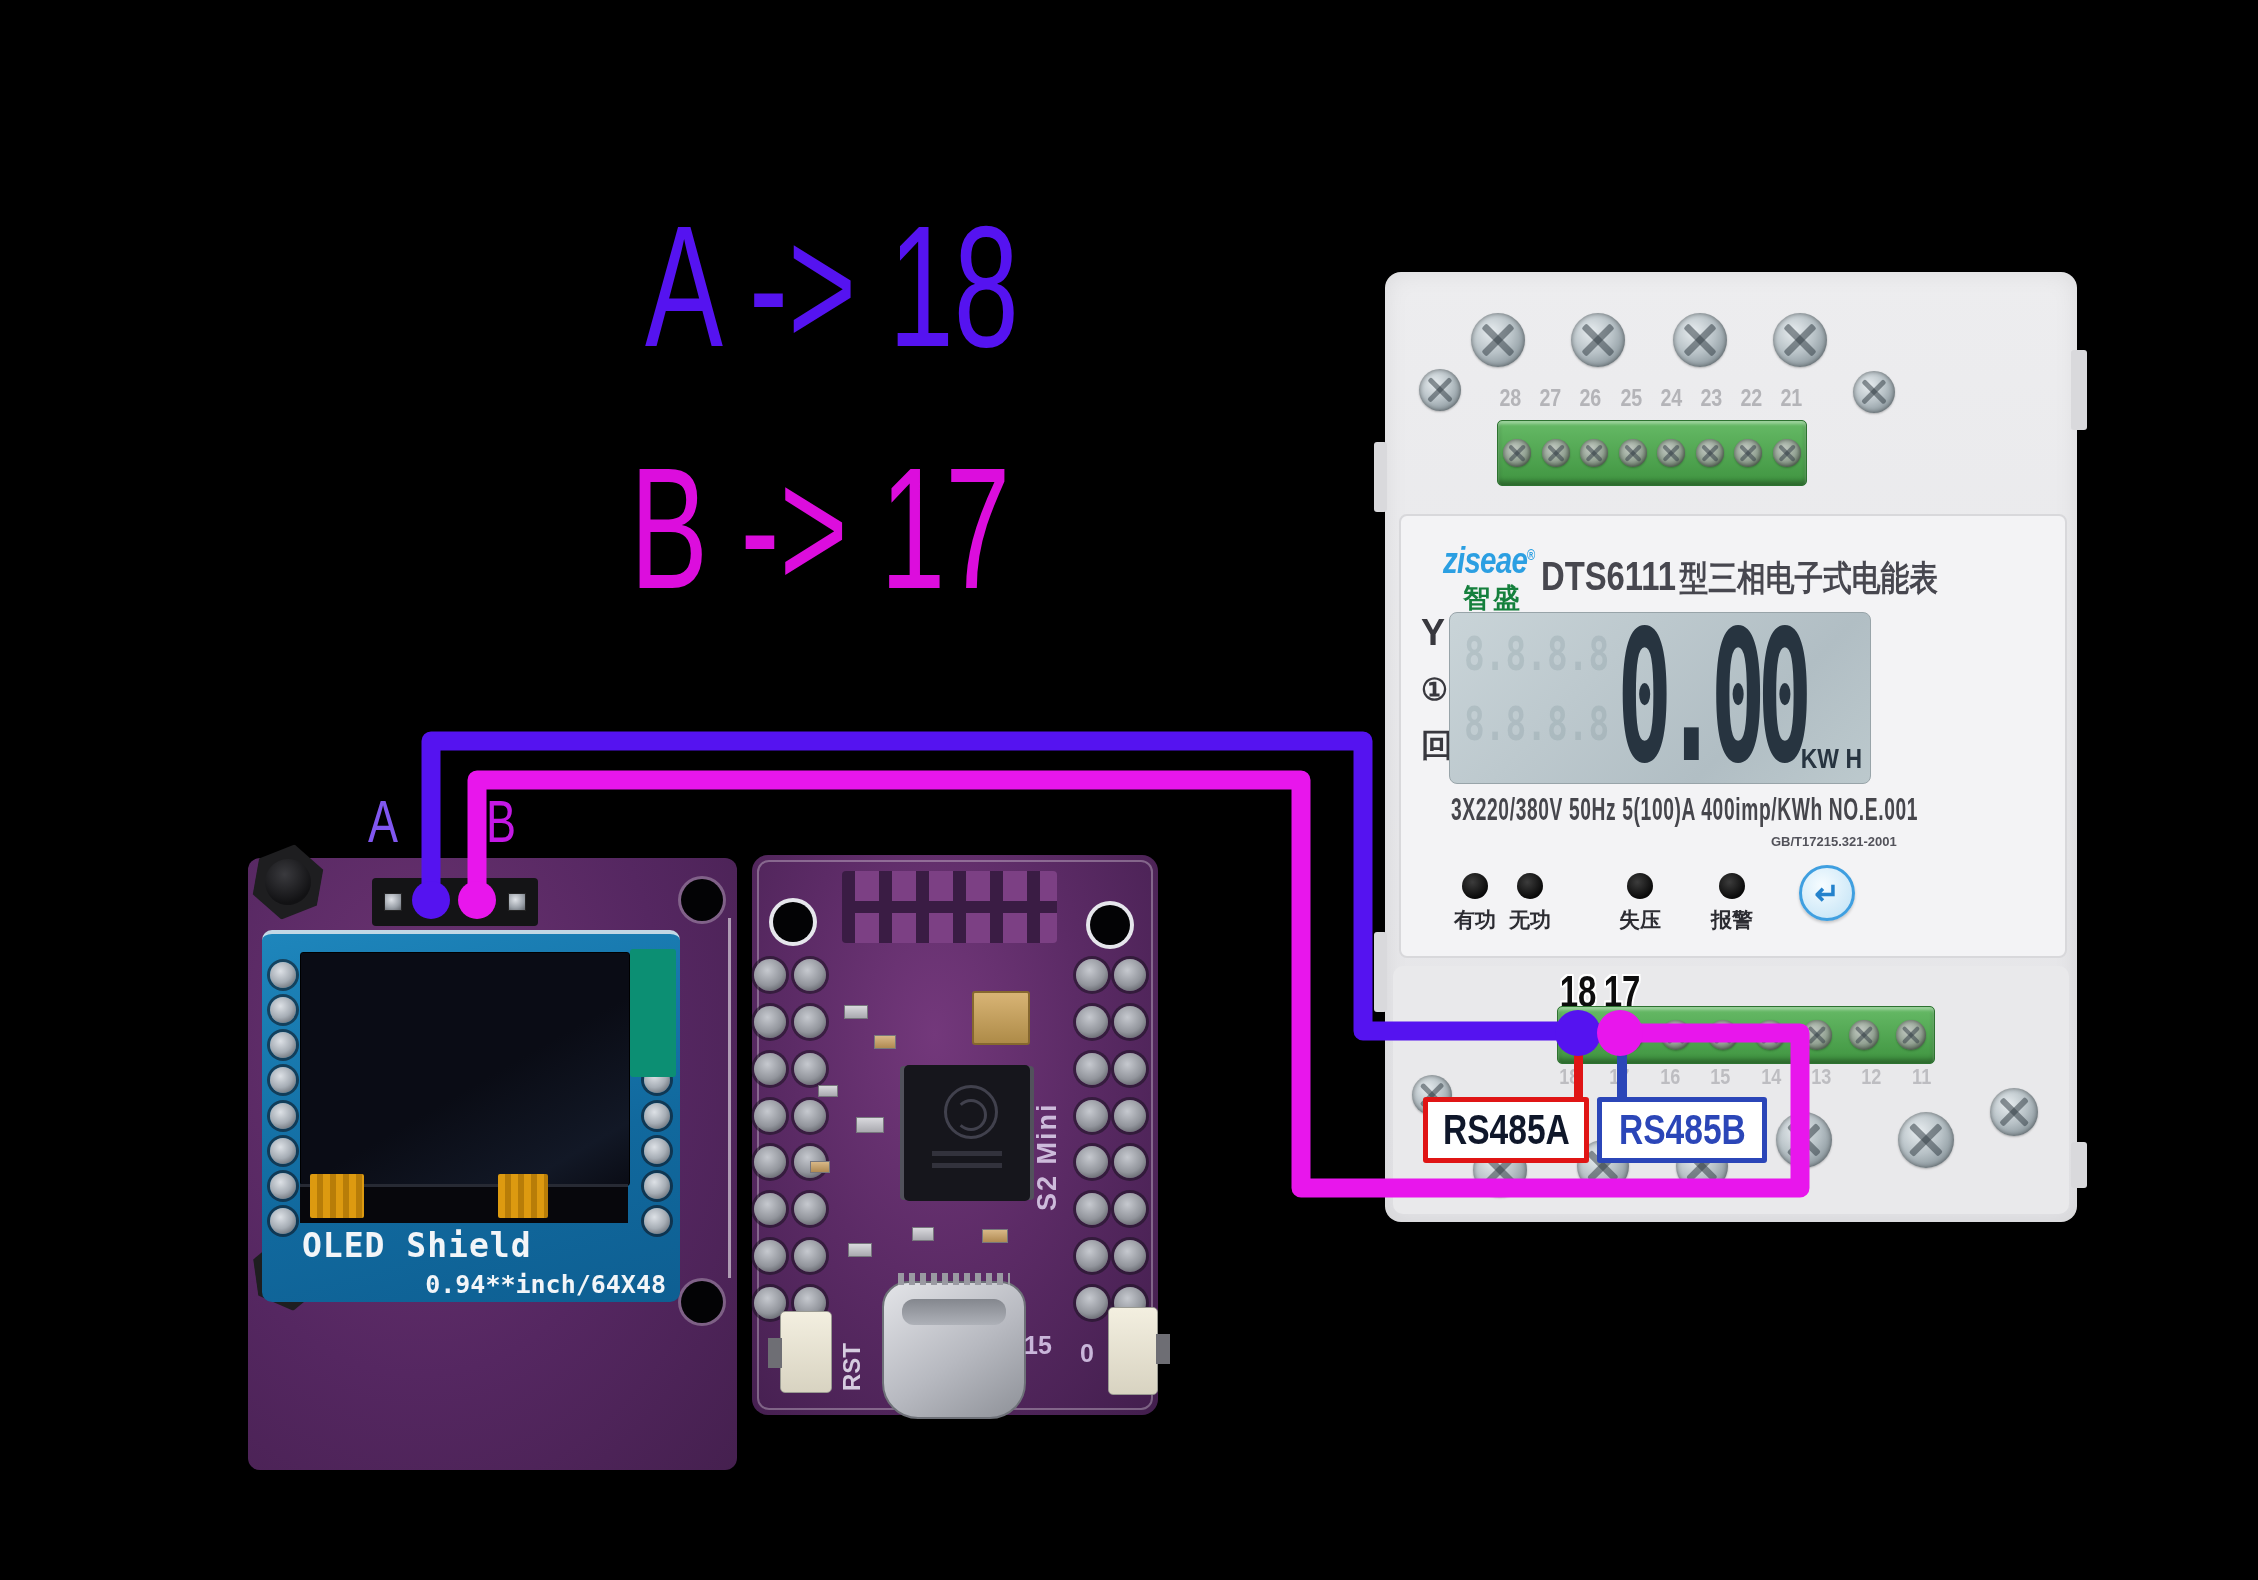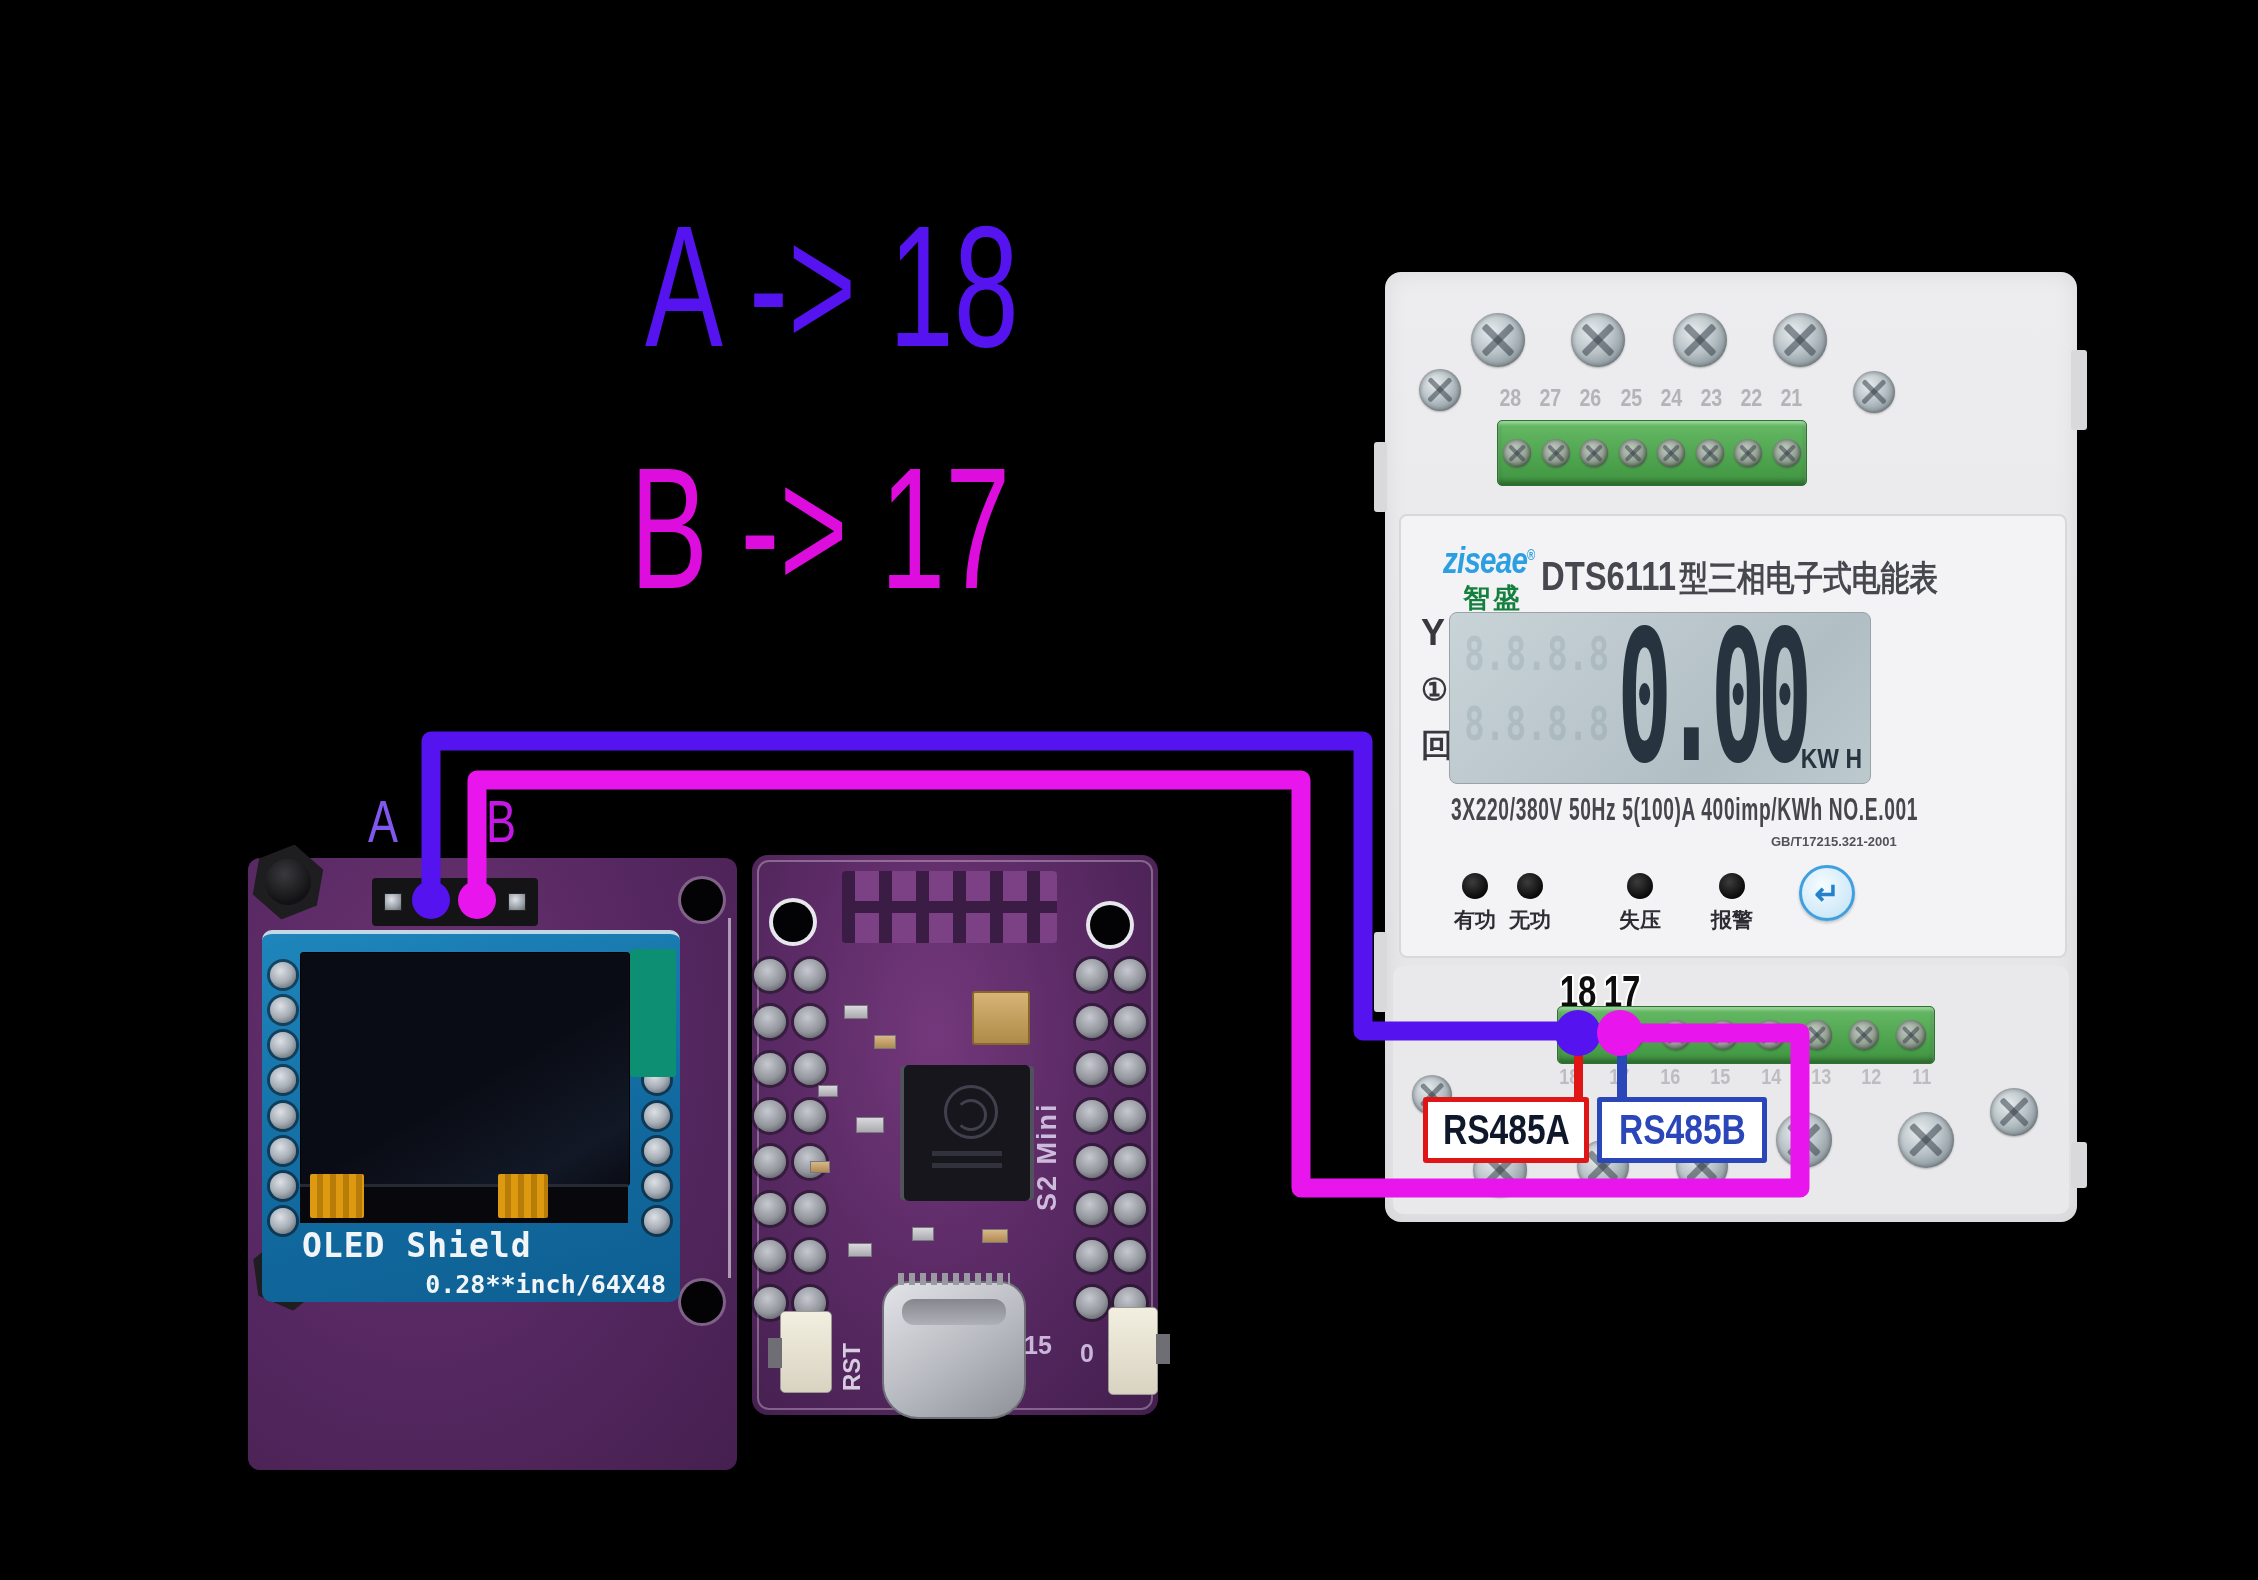--- a/index.html
+++ b/index.html
@@ -294,21 +294,21 @@
           <div class="pin"></div>
           <div class="pin"></div>
           <div class="pin"></div>
       </div>
       <div class="oleddisp"></div>
       <div class="flexbar"></div>
       <div class="gold" style="left:48px;width:54px;"></div>
       <div class="gold" style="left:236px;width:50px;"></div>
       <div class="sticker"></div>
       <div class="oledtitle">OLED Shield</div>
-      <div class="oledsub">0.28**inch/64X48</div>
+      <div class="oledsub">0.94**inch/64X48</div>
     </div>
   </div>
 
   <div class="board2">
     <div class="b2outline"></div>
     <div class="hole" style="left:21px;top:47px;width:40px;height:40px;box-shadow:0 0 0 4px #e6e6ec;"></div>
     <div class="hole" style="left:338px;top:50px;width:40px;height:40px;box-shadow:0 0 0 4px #e6e6ec;"></div>
     <div class="antenna"></div>
     <div class="crystal"></div>
     <div class="chip">

